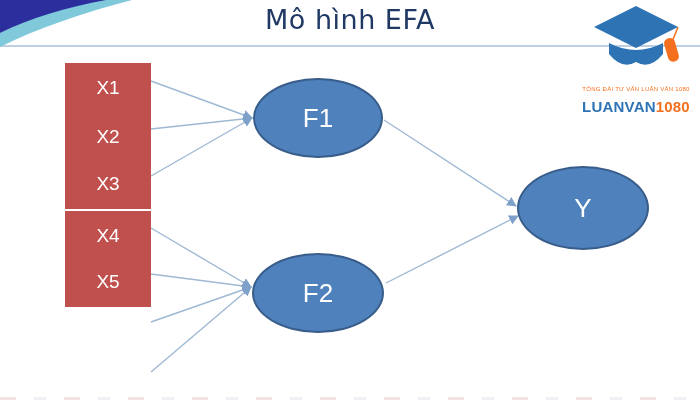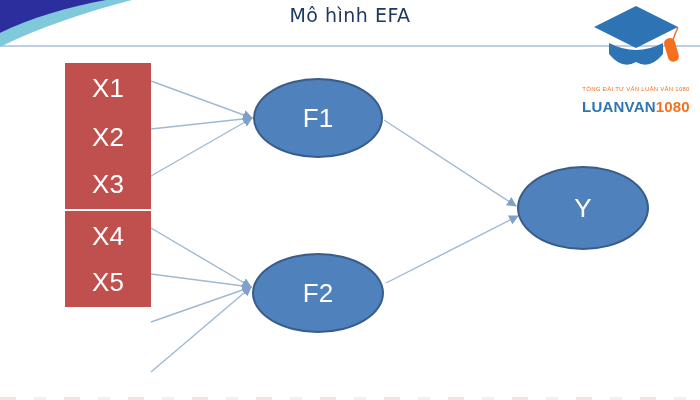--- a/index.html
+++ b/index.html
@@ -12,21 +12,21 @@
     font-family: "Liberation Sans", sans-serif;
   }
 
   
   .page-title {
     position: absolute;
     top: 4px; left: 0;
     width: 100%;
     text-align: center;
     font-family: "DejaVu Sans", sans-serif;
-    font-size: 19px;
+    font-size: 27px;
     font-weight: 500;
     color: var(--title-navy, #1F3864);
     letter-spacing: 0.5px;
   }
   .title-divider {
     position: absolute;
     top: 45px; left: 0;
     width: 100%;
     height: 2px;
     background: var(--divider-blue, #BCCFE3);
@@ -81,21 +81,21 @@
   .edge { stroke: var(--arrow-line, #9FB9D4); stroke-width: 1.4; fill: none; }
   .arrow-head-shape { fill: var(--arrow-head, #7FA0C8); }
 
   .vbox {
     position: absolute;
     left: 65px;
     width: 86px;
     height: 50px;
     background: var(--box-red, #C0504D);
     color: #ffffff;
-    font-size: 26px;
+    font-size: 19px;
     display: flex;
     align-items: center;
     justify-content: center;
   }
   .ellipse {
     position: absolute;
     border-radius: 50%;
     background: var(--ellipse-blue, #4F81BD);
     border: 2px solid var(--ellipse-border, #385D8A);
     color: #ffffff;

